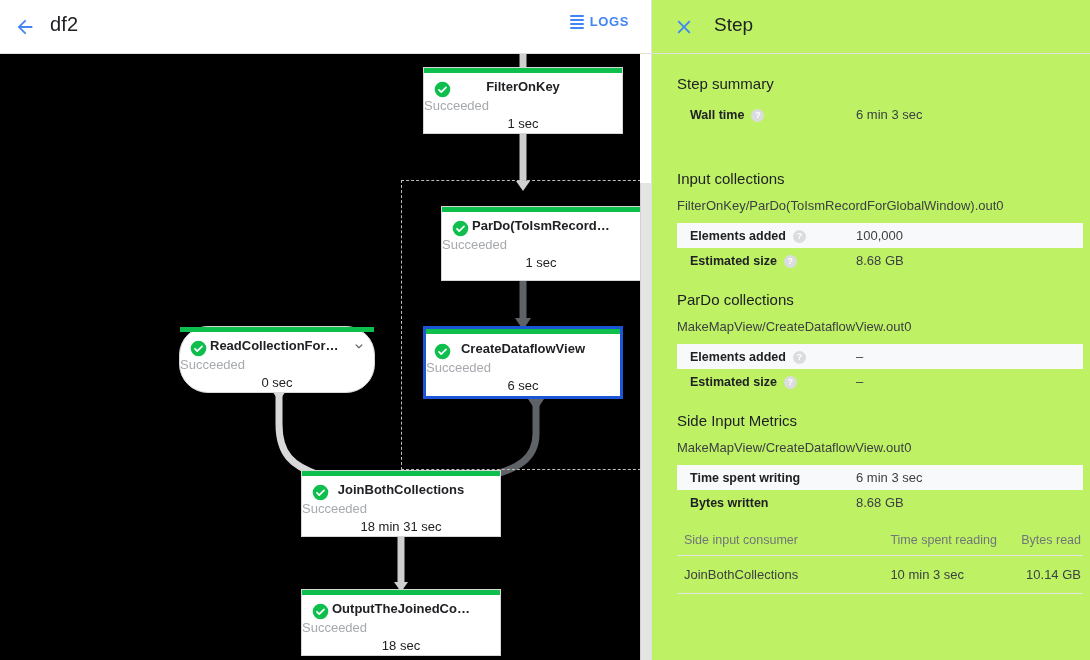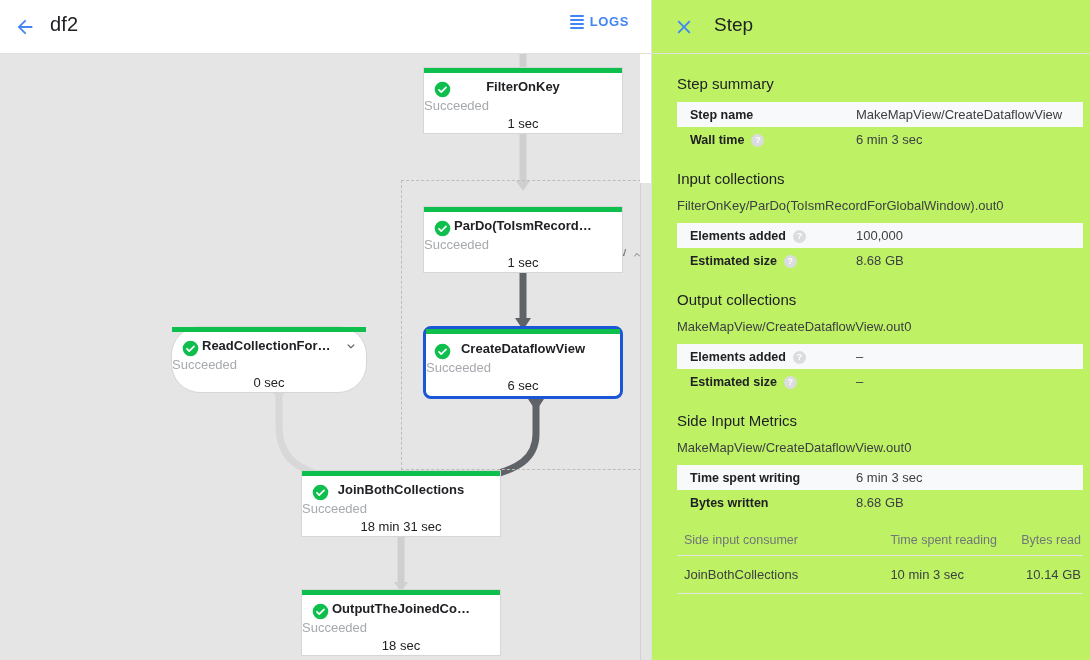--- a/index.html
+++ b/index.html
@@ -6,21 +6,21 @@
   body{
     width:1090px;height:660px;overflow:hidden;
     background:#ffffff;
     font-family:"Liberation Sans", sans-serif;
     color:#3c4043;
     -webkit-font-smoothing:antialiased;
   }
   .app{position:relative;width:1090px;height:660px;}
 
   
-  .left-pane{position:absolute;left:0;top:0;width:651px;height:660px;background:#e5e5e5;overflow:hidden;}
+  .left-pane{position:absolute;left:0;top:0;width:651px;height:660px;background:#000000;overflow:hidden;}
 
   .topbar{position:absolute;left:0;top:0;width:651px;height:53px;background:#fff;}
   .topbar-divider{position:absolute;left:0;top:53px;width:651px;height:1px;background:#e0e0e0;}
 
   .back-btn{position:absolute;left:10px;top:12px;width:30px;height:30px;display:flex;align-items:center;justify-content:center;cursor:pointer;border-radius:50%;}
   .back-btn svg{display:block;}
 
   .job-title{position:absolute;left:50px;top:13px;font-size:20px;color:#202124;font-weight:400;letter-spacing:.1px;}
 
   .logs-btn{position:absolute;right:22px;top:14px;display:flex;align-items:center;gap:6px;cursor:pointer;color:#4285f4;}
@@ -148,47 +148,47 @@
           <svg width="17" height="17" viewBox="0 0 24 24">
               <circle cx="12" cy="12" r="11" fill="#0fbf4d"></circle>
               <path d="M7 12.5l3.2 3.2L17 9" stroke="#fff" stroke-width="2.4" fill="none" stroke-linecap="round" stroke-linejoin="round"></path>
             </svg>
         </div>
         <div class="title">FilterOnKey</div>
         <div class="status">Succeeded</div>
         <div class="dur">1 sec</div>
       </div>
 
-      <div class="node" style="left:376px;top:152px;width:200px;height:67px;">
+      <div class="node" style="left:394px;top:152px;width:200px;height:75px;">
         <div class="bar"></div>
         <div class="check">
           <svg width="17" height="17" viewBox="0 0 24 24">
               <circle cx="12" cy="12" r="11" fill="#0fbf4d"></circle>
               <path d="M7 12.5l3.2 3.2L17 9" stroke="#fff" stroke-width="2.4" fill="none" stroke-linecap="round" stroke-linejoin="round"></path>
             </svg>
         </div>
         <div class="title">ParDo(ToIsmRecordFor…</div>
         <div class="status">Succeeded</div>
         <div class="dur">1 sec</div>
       </div>
 
-      <div class="node selected" style="left:376px;top:272px;width:200px;height:73px;border-radius:8px;">
+      <div class="node selected" style="left:376px;top:272px;width:200px;height:73px;">
         <div class="bar"></div>
         <div class="check" style="top:14px;left:8px;">
           <svg width="17" height="17" viewBox="0 0 24 24">
               <circle cx="12" cy="12" r="11" fill="#0fbf4d"></circle>
               <path d="M7 12.5l3.2 3.2L17 9" stroke="#fff" stroke-width="2.4" fill="none" stroke-linecap="round" stroke-linejoin="round"></path>
             </svg>
         </div>
         <div class="title" style="top:12px;">CreateDataflowView</div>
         <div class="status" style="top:31px;">Succeeded</div>
         <div class="dur" style="top:49px;">6 sec</div>
       </div>
 
-      <div class="node" style="left:124px;top:272px;width:196px;height:67px;border-radius:29px;">
+      <div class="node" style="left:132px;top:272px;width:196px;height:67px;border-radius:29px;">
         <div class="bar"></div>
         <div class="check">
           <svg width="17" height="17" viewBox="0 0 24 24">
               <circle cx="12" cy="12" r="11" fill="#0fbf4d"></circle>
               <path d="M7 12.5l3.2 3.2L17 9" stroke="#fff" stroke-width="2.4" fill="none" stroke-linecap="round" stroke-linejoin="round"></path>
             </svg>
         </div>
         <div class="title">ReadCollectionForJoin</div>
         <div class="status">Succeeded</div>
         <div class="dur">0 sec</div>
@@ -244,24 +244,20 @@
       <div class="rp-title">Step</div>
       <div class="rp-header-divider"></div>
     </div>
 
     <div class="rp-body">
 
       <div style="position:absolute;left:25px;top:21px;width:406px;">
         <div class="sec-title">Step summary</div>
         <table class="kv-table" style="margin-top:10px;">
           <tbody>
-              <tr class="shaded">
-            <td class="k">Step name</td>
-            <td class="v">MakeMapView/CreateDataflowView</td>
-          </tr>
           <tr>
             <td class="k"><span>Wall time</span><span class="help-icon">?</span></td>
             <td class="v">6 min 3 sec</td>
           </tr>
         </tbody>
           </table>
       </div>
 
       <div style="position:absolute;left:25px;top:116px;width:406px;">
         <div class="sec-title">Input collections</div>
@@ -274,21 +270,21 @@
           </tr>
           <tr>
             <td class="k"><span>Estimated size</span><span class="help-icon">?</span></td>
             <td class="v">8.68 GB</td>
           </tr>
         </tbody>
           </table>
       </div>
 
       <div style="position:absolute;left:25px;top:237px;width:406px;">
-        <div class="sec-title">Output collections</div>
+        <div class="sec-title">ParDo collections</div>
         <div class="sec-sub" style="margin-top:11px;">MakeMapView/CreateDataflowView.out0</div>
         <table class="kv-table" style="margin-top:10px;">
           <tbody>
               <tr class="shaded">
             <td class="k"><span>Elements added</span><span class="help-icon">?</span></td>
             <td class="v">–</td>
           </tr>
           <tr>
             <td class="k"><span>Estimated size</span><span class="help-icon">?</span></td>
             <td class="v">–</td>

